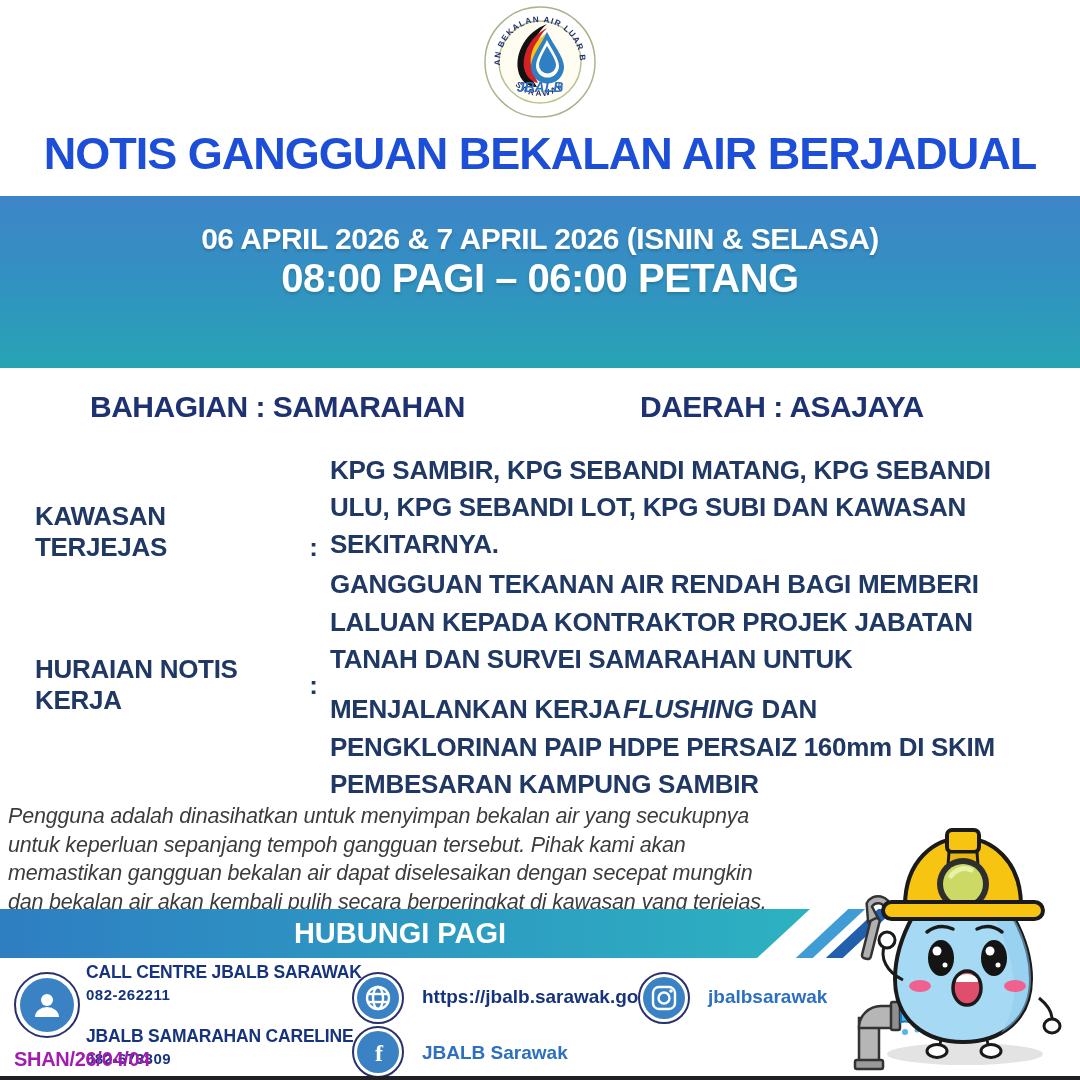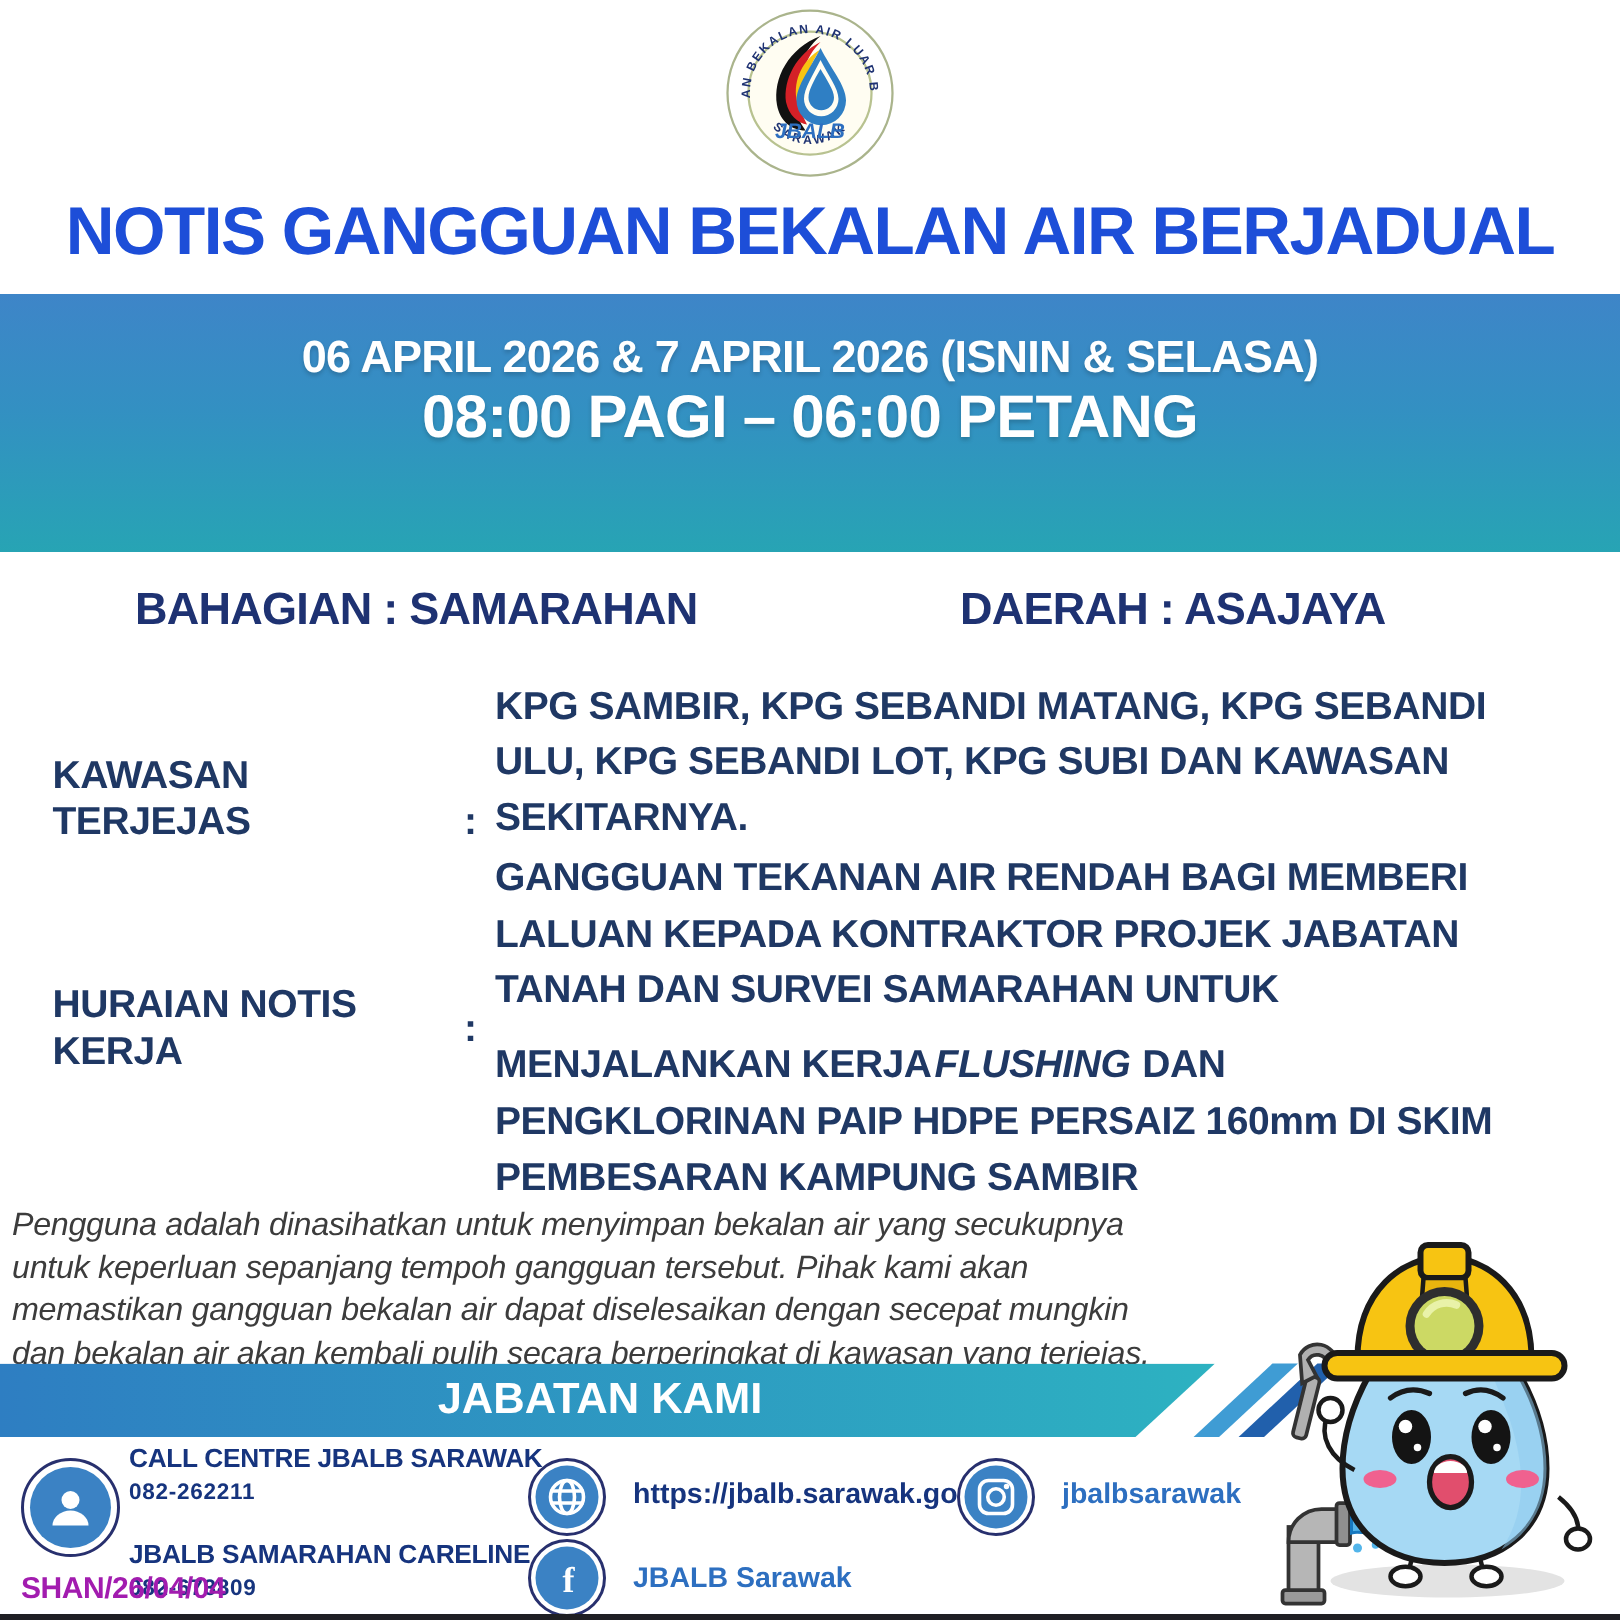--- a/index.html
+++ b/index.html
@@ -203,21 +203,21 @@
 
   <div class="info-row row-huraian">
     <div class="label">HURAIAN NOTIS KERJA</div>
     <div class="colon">:</div>
     <div class="value"><span>GANGGUAN TEKANAN AIR RENDAH BAGI MEMBERI LALUAN KEPADA KONTRAKTOR PROJEK JABATAN TANAH DAN SURVEI SAMARAHAN UNTUK MENJALANKAN KERJA</span><span class="italic-word">FLUSHING</span><span>DAN PENGKLORINAN PAIP HDPE PERSAIZ 160mm DI SKIM PEMBESARAN KAMPUNG SAMBIR</span></div>
   </div>
 
   <div class="advisory">Pengguna adalah dinasihatkan untuk menyimpan bekalan air yang secukupnya untuk keperluan sepanjang tempoh gangguan tersebut. Pihak kami akan memastikan gangguan bekalan air dapat diselesaikan dengan secepat mungkin dan bekalan air akan kembali pulih secara berperingkat di kawasan yang terjejas. Segala kesulitan yang timbul akibat gangguan ini adalah sangat dikesali.</div>
 
   <div class="contact-band">
-    <div class="band-title">JABATAN KAMI</div>
+    <div class="band-title">HUBUNGI PAGI</div>
   </div>
   <div class="band-stripe stripe-1"></div>
   <div class="band-stripe stripe-2"></div>
 
   <div class="contacts">
 
     <div class="badge-icon" style="left:14px; top:12px;">
       <div class="ring">
           <div class="ring-inner">
         <svg width="34" height="34" viewBox="0 0 34 34">

